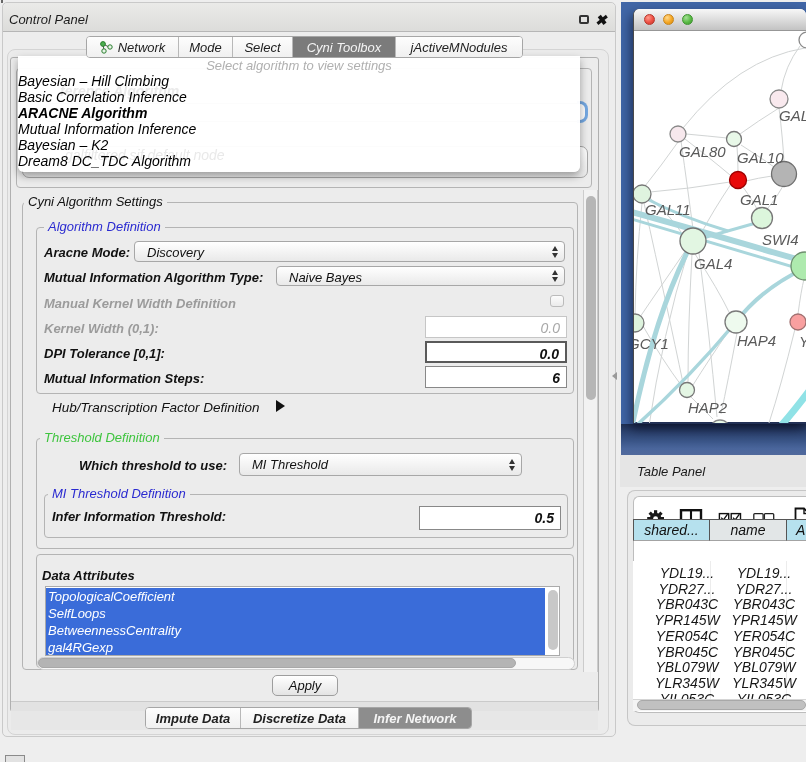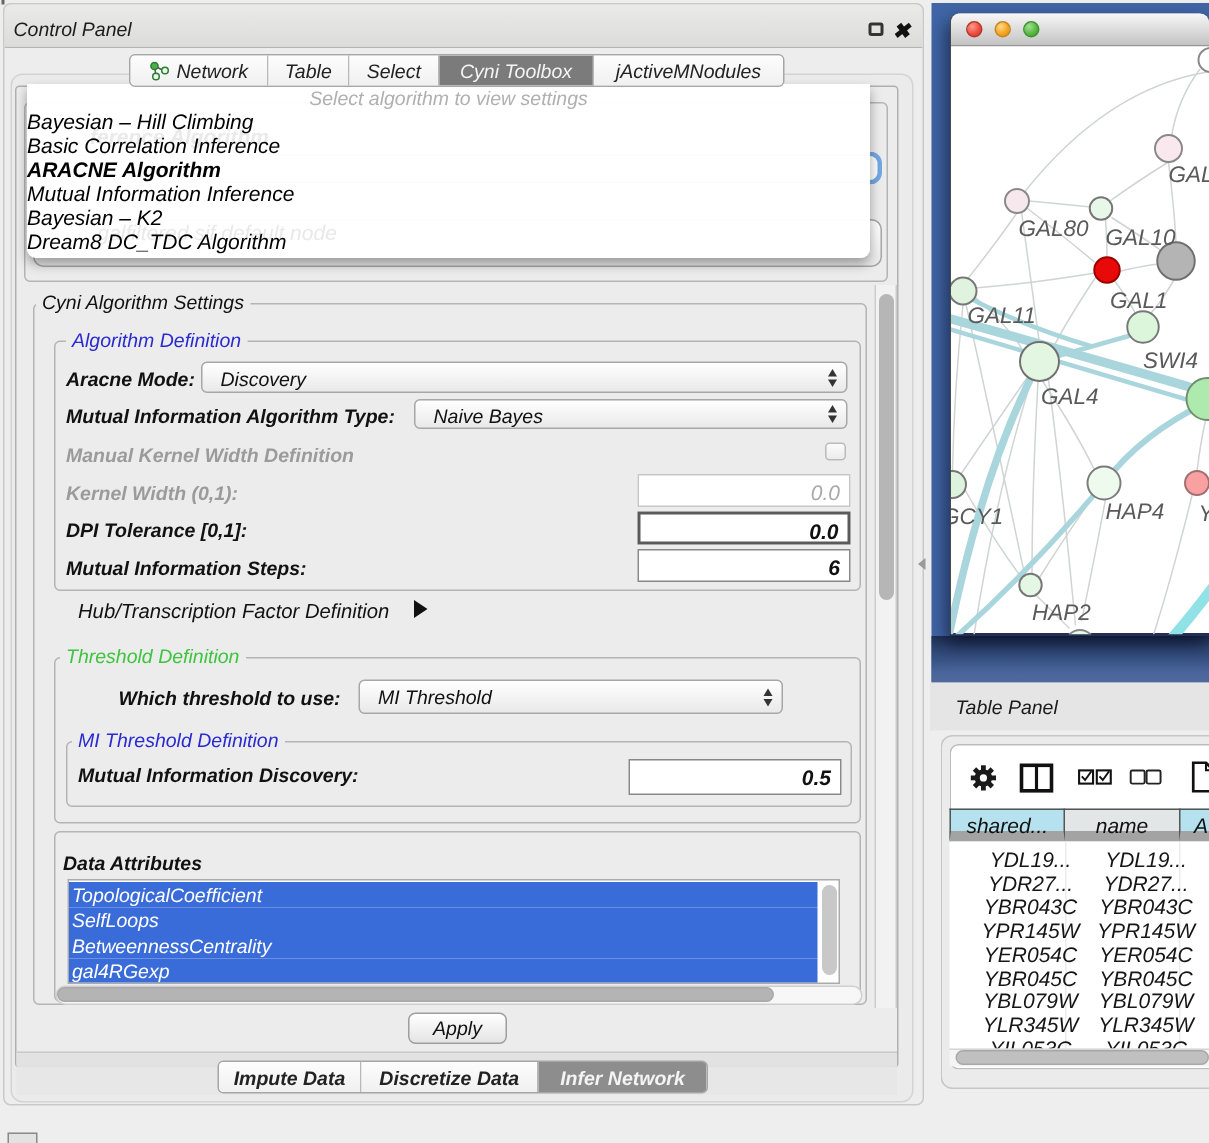--- a/index.html
+++ b/index.html
@@ -48,21 +48,21 @@
 #applybtn { left:272px; top:675px; width:66px; height:21px; border:1px solid #9e9e9e; border-radius:5px; background:linear-gradient(#ffffff,#e4e4e4); font-size:13px; color:#111; text-align:center; line-height:19px; }
 
 #bluearea { left:621px; top:2px; width:185px; height:453px; background:#4066a7; }
 #macwin { left:633px; top:9px; width:173px; height:415px; background:#fff; border-radius:6px 6px 0 0; box-shadow:-2px 5px 12px rgba(0,0,20,0.55); border-left:1px solid #4a4a4a; border-bottom:2px solid #223055; }
 #mactitle { left:0; top:0; width:100%; height:22px; background:linear-gradient(#f7f7f7,#c3c3c3); border-bottom:1px solid #979797; border-radius:6px 6px 0 0; }
 .tl { position:absolute; top:5px; width:11px; height:11px; border-radius:50%; }
 #tblpanel { left:620px; top:455px; width:186px; height:32px; background:#e5e5e5; }
 #tblpanel span { position:absolute; left:17px; top:9px; font-size:13px; color:#1a1a1a; }
 #tblcard-outer { left:627px; top:490px; width:179px; height:236px; background:#ebebeb; border:1px solid #c6c6c6; border-radius:8px 0 0 8px; border-right:none; }
 #tblcard { left:633px; top:496px; width:173px; height:217px; background:#fff; border:1px solid #bdbdbd; border-radius:6px 0 0 6px; border-right:none; }
-.hdrcell { position:absolute; top:539px; height:22px; border-top:1px solid #555; border-bottom:7px solid #a3a3a3; font-size:14px; color:#111; text-align:center; line-height:21px; }
+.hdrcell { position:absolute; top:519px; height:22px; border-top:1px solid #555; border-bottom:1px solid #a3a3a3; font-size:14px; color:#111; text-align:center; line-height:21px; }
 .rowtext { position:absolute; font-size:14px; color:#161616; width:76px; text-align:center; white-space:nowrap; }
 </style>
 </head>
 <body>
 <div id="page">
 <div class="abs" style="left:1px; top:0; width:2px; height:3px; background:#666;"></div>
 
 <div id="cp" class="abs">
   <div id="cp-title" class="abs">
         <span class="t">Control Panel</span>
@@ -73,21 +73,21 @@
 
   <div id="toptabs" class="abs tabbar">
     <div class="seg" style="width:92px;">
       <svg width="13" height="13" viewBox="0 0 13 13" style="margin-right:5px;">
         <line x1="3" y1="3" x2="9" y2="6" stroke="#555" stroke-width="1"></line>
         <line x1="3" y1="3" x2="4" y2="10" stroke="#555" stroke-width="1"></line>
         <circle cx="3" cy="3" r="2.4" fill="#4caf50" stroke="#2a7d2e"></circle>
         <circle cx="10" cy="6" r="2.2" fill="#e8f5e9" stroke="#2a7d2e"></circle>
         <circle cx="4" cy="10" r="2.2" fill="#e8f5e9" stroke="#2a7d2e"></circle>
       </svg>Network</div>
-    <div class="seg" style="width:54px;">Table</div>
+    <div class="seg" style="width:54px;">Mode</div>
     <div class="seg" style="width:60px;">Select</div>
     <div class="seg sel" style="width:103px;">Cyni Toolbox</div>
     <div class="seg" style="width:126px;">jActiveMNodules</div>
   </div>
 
   <div class="abs" style="left:7px; top:49px; width:602px; height:686px; background:#ebebeb; border:1px solid #d4d4d4; border-radius:8px;"></div>
 
   <div id="card" class="abs"></div>
   <div class="abs" style="left:11px; top:701px; width:587px; height:10px; background:#e2e2e2; border-top:1px solid #cacaca;"></div>
   <div class="abs" style="left:11px; top:711px; width:587px; height:19px; background:#e7e7e7;"></div>
@@ -144,21 +144,21 @@
     <span class="ctext">MI Threshold</span>
     <span class="carr">
             <span class="up"></span>
             <span class="dn"></span>
           </span>
   </div>
 
   <div class="group" style="left:44px; top:494px; width:524px; height:44px;"></div>
   <div class="gtitle abs" style="left:48px; top:486px; color:#2a2ad0;">MI Threshold Definition</div>
 
-  <div class="lbl" style="left:52px; top:509px;">Mutual Information Discovery:</div>
+  <div class="lbl" style="left:52px; top:509px;">Infer Information Threshold:</div>
   <div class="tfield" style="left:419px; top:506px; width:142px; height:24px; border:1px solid #888;">0.5</div>
 
   <div class="group" style="left:36px; top:554px; width:538px; height:114px;"></div>
 
   <div class="lbl" style="left:42px; top:568px;">Data Attributes</div>
 
   <div class="abs" style="left:45px; top:586px; width:515px; height:70px; border:1px solid #aaa; background:#fff; overflow:hidden;">
     <div style="position:absolute; left:0; top:1px; width:499px;">
       <div class="bluerow">TopologicalCoefficient</div>
       <div class="bluerow">SelfLoops</div>

